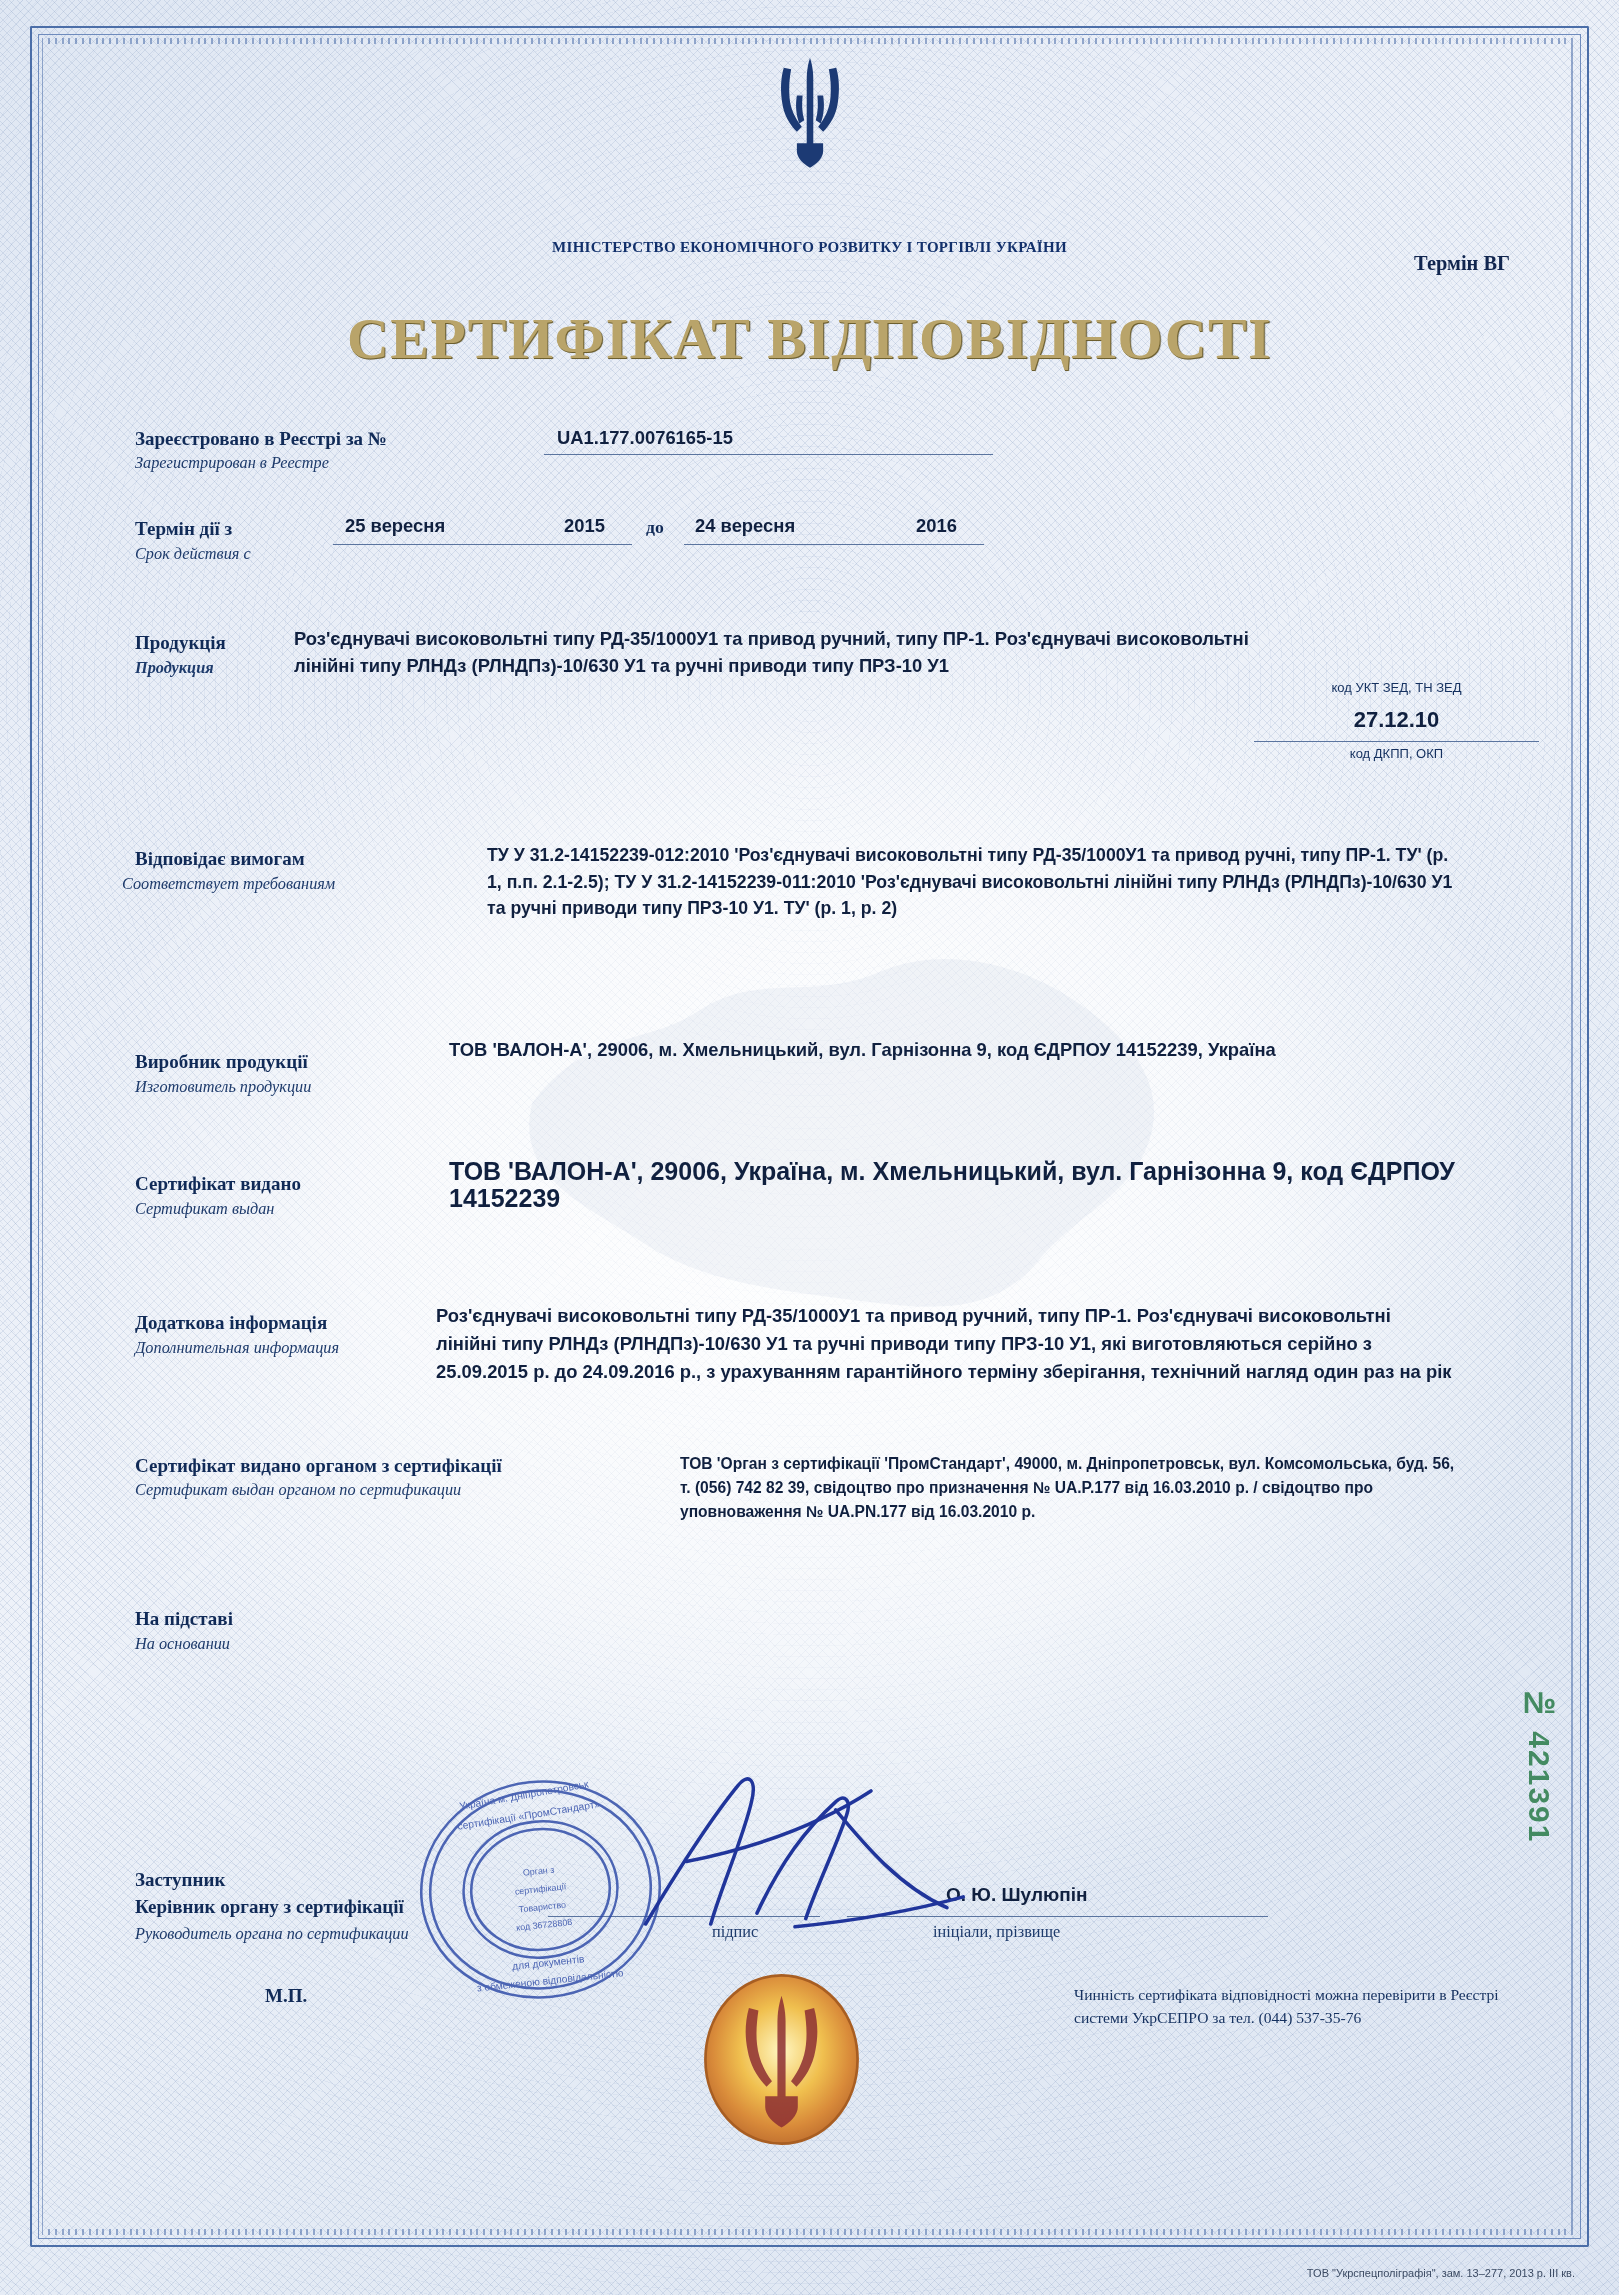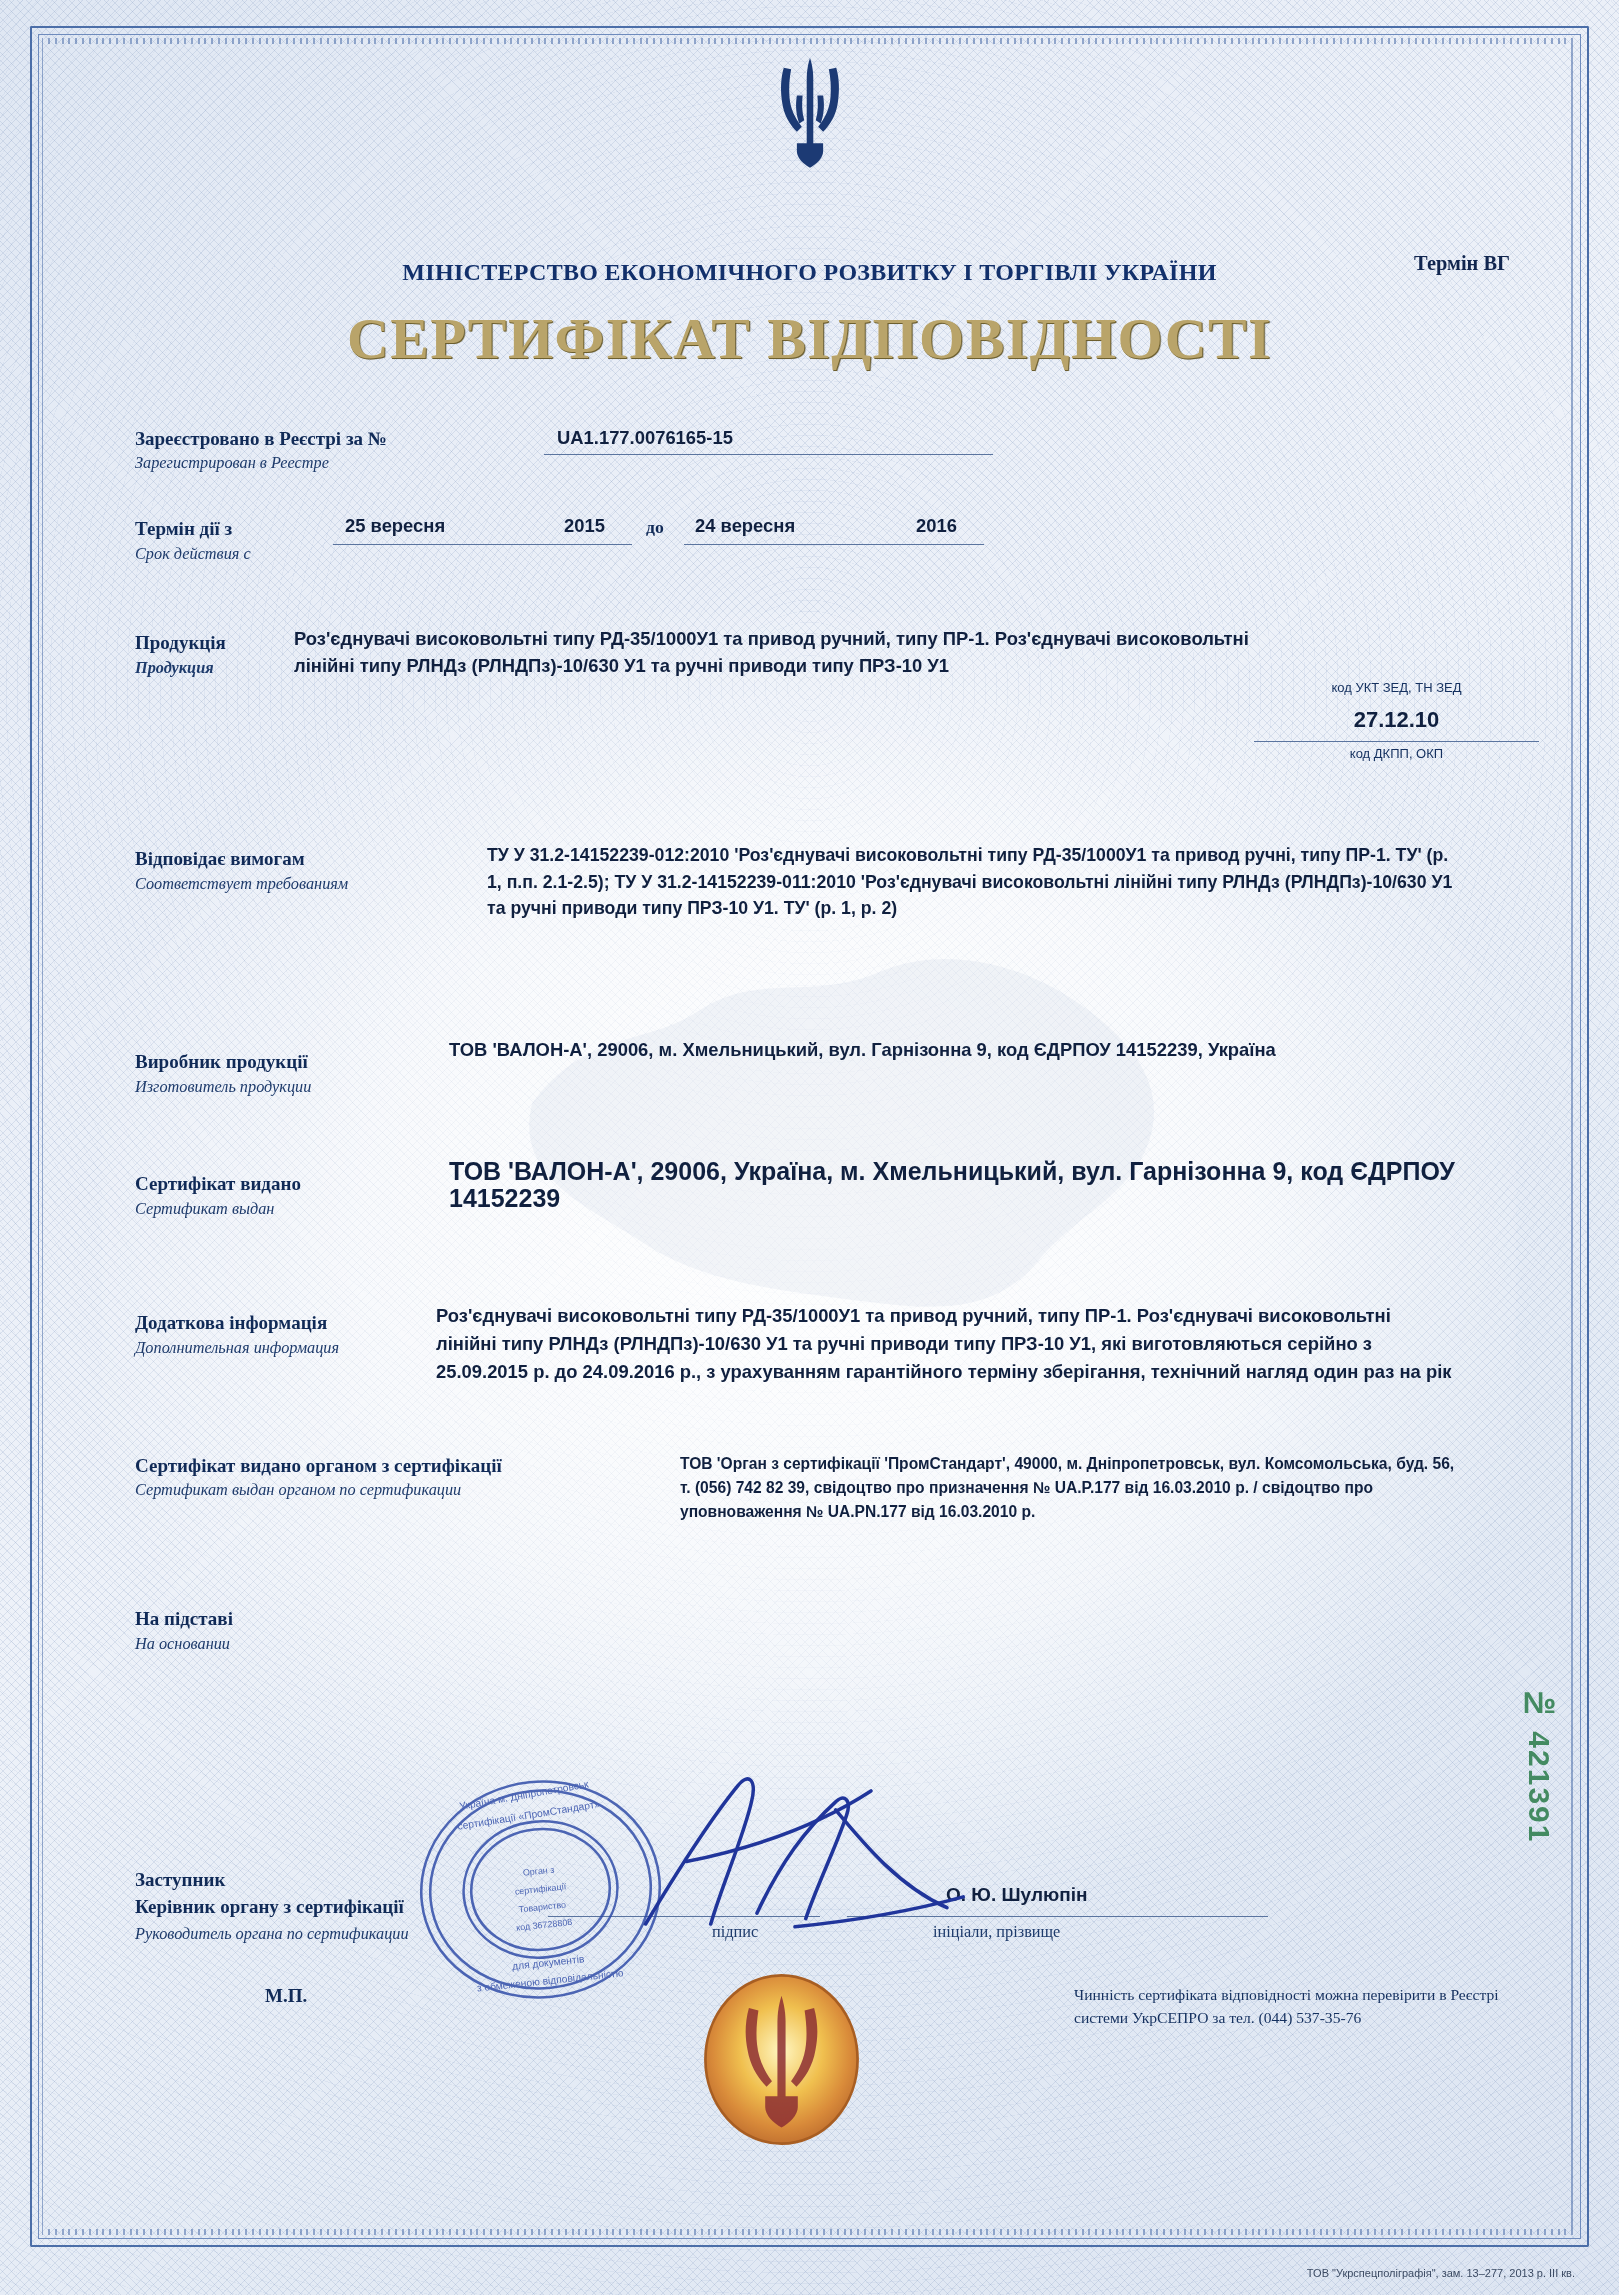--- a/index.html
+++ b/index.html
@@ -82,25 +82,24 @@
   .content {
     position: absolute;
     left: 0; top: 0; right: 0; bottom: 0;
   }
 
   .ministry {
     position: absolute;
     left: 0; right: 0; top: 239px;
     text-align: center;
     font-family: "Liberation Serif", serif;
-    font-size: 24px;
+    font-size: 15px;
     font-weight: bold;
     letter-spacing: 0.3px;
     color: #12306b;
-    margin-top: 20px;
   }
   .ministry2 {
     position: absolute;
     left: 0; right: 0; top: 272px;
     text-align: center;
     font-family: "Liberation Serif", serif;
     font-size: 20px;
     font-weight: bold;
     color: #12306b;
   }
@@ -185,21 +184,21 @@
     position: absolute; right: 80px; top: 707px; width: 285px; text-align: center;
     font-family: "Liberation Sans", sans-serif; font-weight: bold; font-size: 22px; color: #10203f;
   }
   .ukt-rule { right: 80px; top: 741px; width: 285px; }
   .dkpp-lbl {
     position: absolute; right: 80px; top: 746px; width: 285px; text-align: center;
     font-family: "Liberation Sans", sans-serif; font-size: 13px; color: #14305f;
   }
 
   .req-lbl { position: absolute; left: 135px; top: 848px; }
-  .req-lbl2 { position: absolute; left: 135px; top: 874px; }
+  .req-lbl2 { position: absolute; left: 122px; top: 874px; }
   .req-val {
     position: absolute; left: 487px; top: 842px; width: 968px;
     font-family: "Liberation Sans", sans-serif;
     font-weight: bold; font-size: 17.7px; line-height: 26.5px; color: #10203f;
   }
 
   .maker-lbl { position: absolute; left: 135px; top: 1051px; }
   .maker-lbl2 { position: absolute; left: 135px; top: 1077px; }
   .maker-val {
     position: absolute; left: 449px; top: 1036px; width: 1006px;

